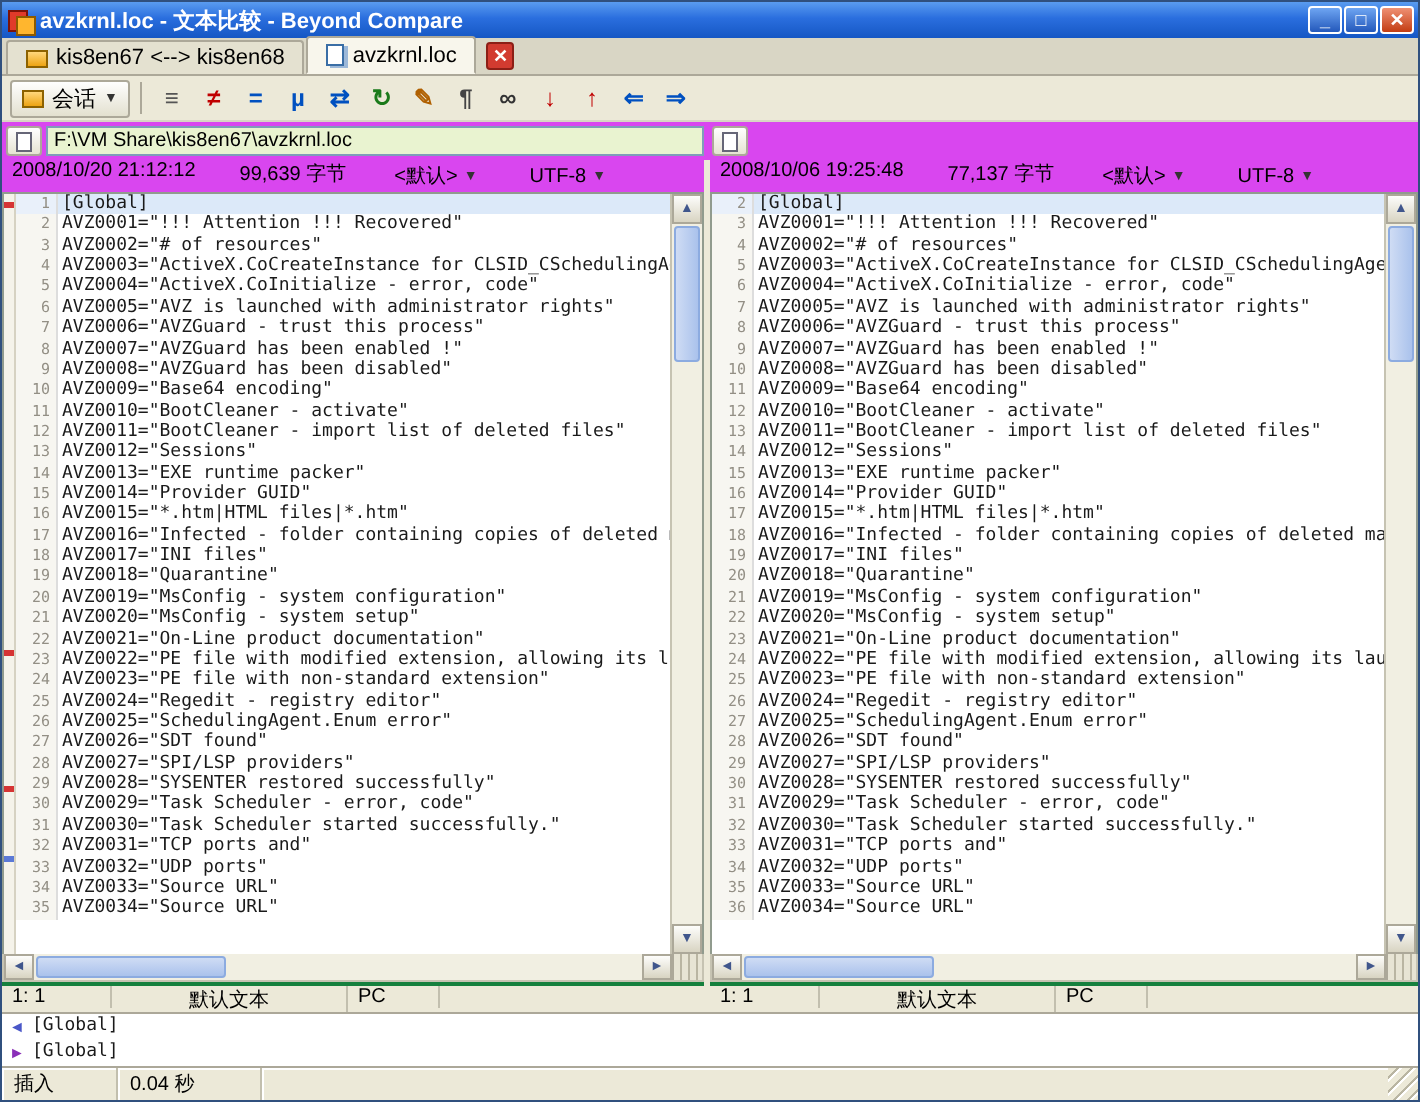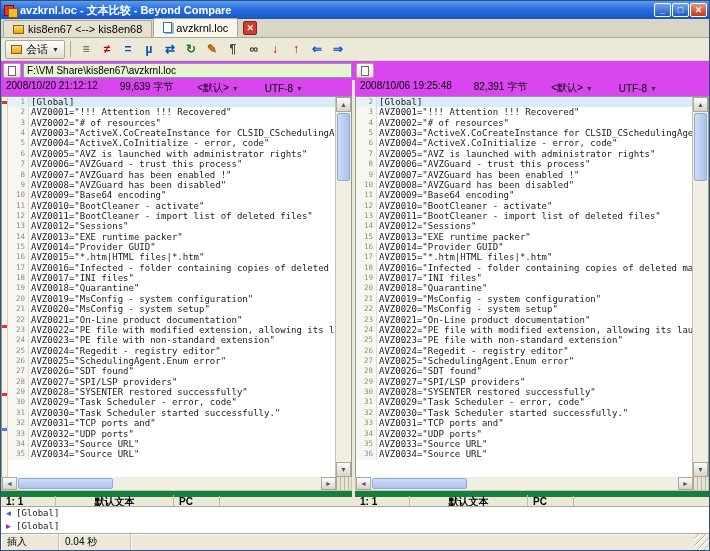--- a/index.html
+++ b/index.html
@@ -92,22 +92,22 @@
             background:linear-gradient(90deg,#cfdcf4,#aac2ec); border:1px solid #8cabe0; border-radius:2px; }
 
   .hscroll { height:14px; flex:0 0 14px; display:flex; background:#f1efe2; border:1px solid #c6c3b2; border-top:none; }
   .hscroll .scroll-btn { width:15px; height:100%; flex:0 0 15px; }
   .htrack { flex:1; position:relative; }
   .hthumb { position:absolute; left:1px; top:1px; bottom:1px; width:95px;
             background:linear-gradient(#cfdcf4,#aac2ec); border:1px solid #8cabe0; border-radius:2px; }
   .grip-box { flex:0 0 15px; border-left:1px solid #aca899;
               background:repeating-linear-gradient(90deg,#e7e4d4 0 3px,#b9b5a2 3px 4px); }
 
-  .pane-status { height:15px; flex:0 0 15px; display:flex; align-items:center; background:#ece9d8;
-                 border-top:6px solid #15803d; font-size:10px;font-weight:bold; }
+  .pane-status { height:15px; flex:0 0 15px; display:flex; align-items:flex-start; background:#ece9d8;
+                 border-top:2px solid #15803d; font-size:10px; }
   .ps-cell { display:flex; align-items:center; padding:0 5px; border-right:1px solid #c2bfae; white-space:nowrap; }
   .ps-pos { flex:0 0 55px; }
   .ps-format { flex:0 0 118px; justify-content:center; }
   .ps-pc { flex:0 0 46px; }
   .ps-fill { flex:1; border-right:none; }
 
   
   .detail { height:27px; flex:0 0 27px; background:#fff; border-top:1px solid #aca899; overflow:hidden; }
   .detail-row { display:flex; height:13px; line-height:13px; }
   .detail-icon { flex:0 0 15px; text-align:center; font-size:8px; }
@@ -272,21 +272,21 @@
         <span class="ps-cell ps-pc">PC</span>
         <span class="ps-cell ps-fill"></span>
       </div>
     </div>
 
     <div class="pane-divider"></div>
 
     <div class="pane right">
       <div class="pane-header">
         <span>2008/10/06 19:25:48</span>
-        <span>82,391 字节</span>
+        <span>77,137 字节</span>
         <span class="dd">
           <span>&lt;默认&gt;</span>
           <span class="dropdown-arrow">▼</span>
         </span>
         <span class="dd">
           <span>UTF-8</span>
           <span class="dropdown-arrow">▼</span>
         </span>
       </div>
       <div class="text-row">

